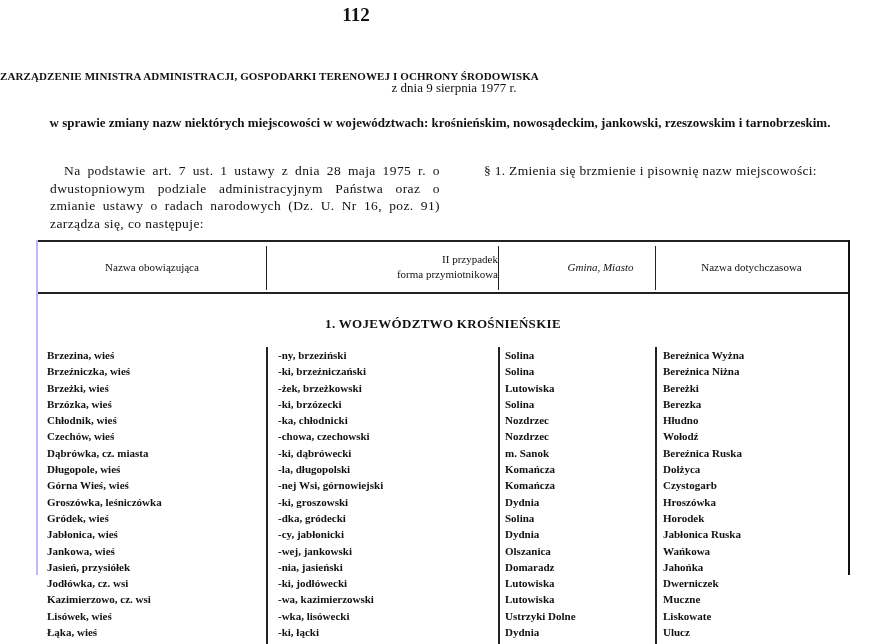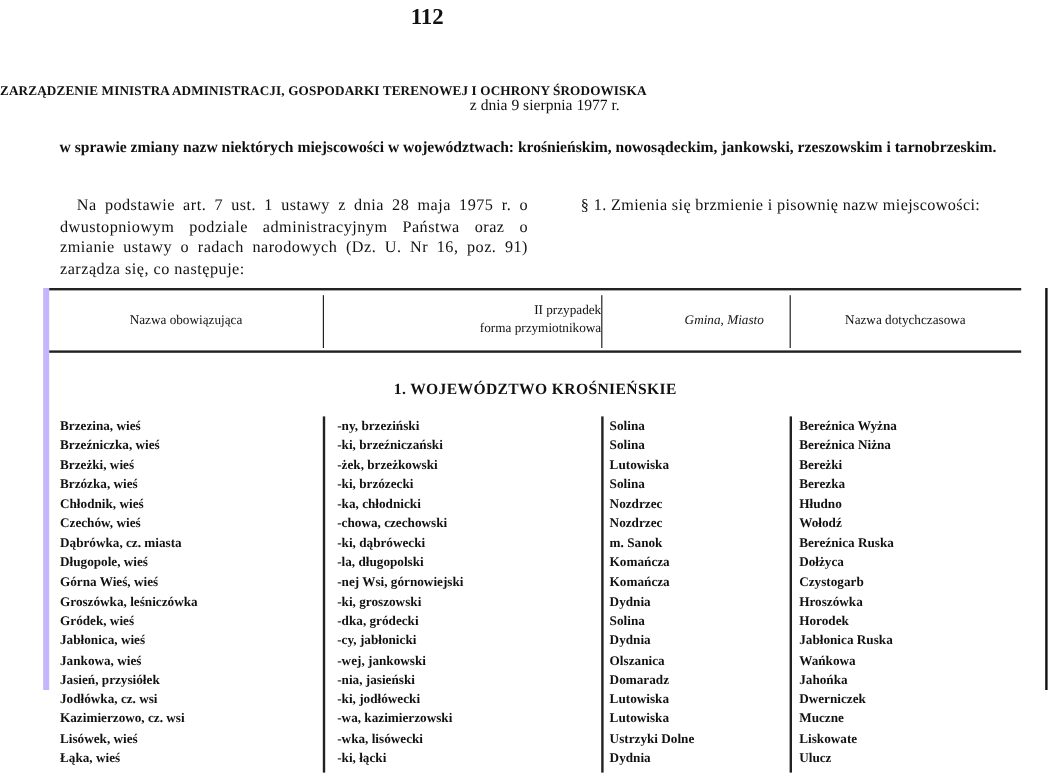--- a/index.html
+++ b/index.html
@@ -6,21 +6,21 @@
   body { width:876px; height:644px; position:relative; overflow:hidden; color:#111;
          font-family:"Liberation Serif","DejaVu Serif",serif; }
   .abs { position:absolute; }
   .pagenum { top:4px; left:0; width:712px; text-align:center; font-weight:bold; font-size:19px; }
   .title { top:42px; left:0; width:876px; text-align:left; font-weight:bold; font-size:11px; letter-spacing:0.1px;margin-top:28px; }
   .date { top:80px; left:0; width:876px; text-align:center; font-size:13px;margin-left:16px; }
   .subject { top:114px; left:40px; width:800px; text-align:center; font-weight:bold; font-size:13px; line-height:17px; }
   .para-left { top:162px; left:50px; width:390px; font-size:13.5px; line-height:17.5px; text-align:justify; letter-spacing:0.4px; }
   .para-left .ind { display:inline-block; width:14px; }
   .para-right { top:162px; left:468px; width:376px; font-size:13.5px; line-height:17.5px; letter-spacing:0.3px; }
-  .table { top:240px; left:36px; width:810px; height:335px; border-left:5px solid #c4b5fd; border-right:2px solid #111;padding-left:20px; }
+  .table { top:240px; left:36px; width:810px; height:335px; border-left:2px solid #c4b5fd; border-right:2px solid #111; }
   .thead { position:absolute; top:0; left:0; width:810px; height:50px; border-top:2px solid #222; border-bottom:2px solid #222; }
   .th { position:absolute; top:0; height:50px; display:flex; align-items:center; justify-content:center; text-align:center; font-size:11px; line-height:15px; }
   .vline { position:absolute; width:1px; background:#222; }
   .section { position:absolute; top:76px; left:0; width:810px; text-align:center; font-weight:bold; font-size:13px; letter-spacing:0.3px; }
   .col { position:absolute; top:107px; font-size:11px; font-weight:bold; line-height:16.3px; }
   .col div { white-space:nowrap; }
   .col.c2 { font-weight:normal; }
   .col.c2 div { font-weight:bold; }
 </style>
 </head>

